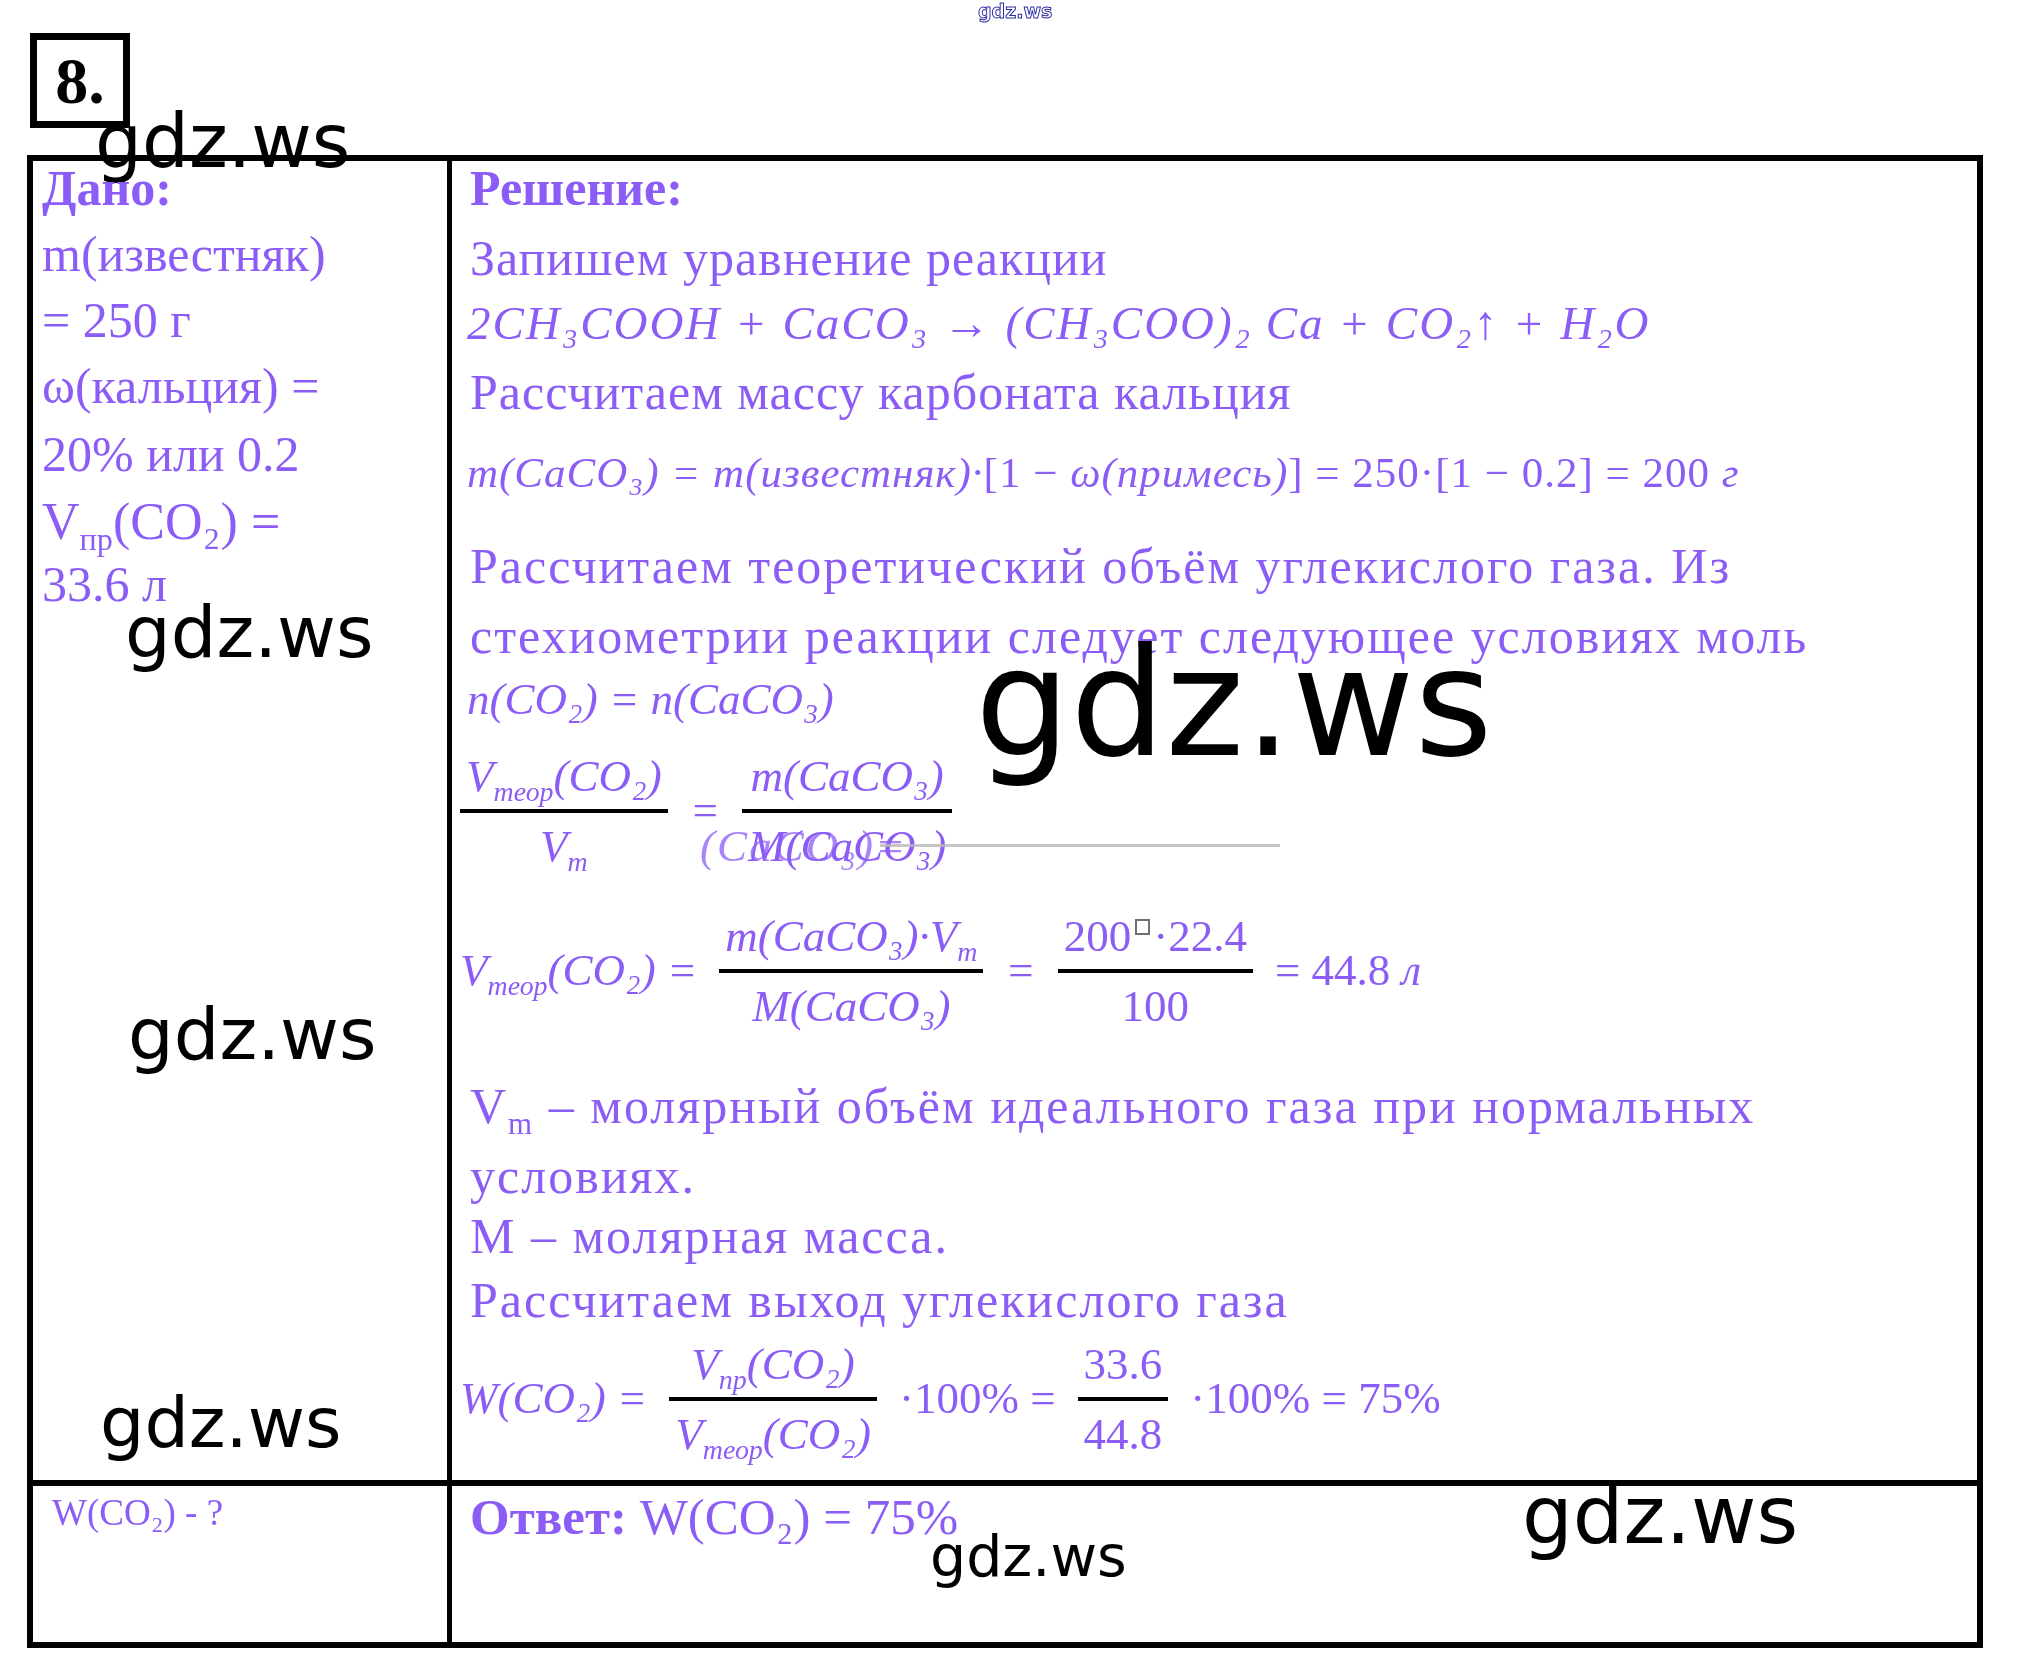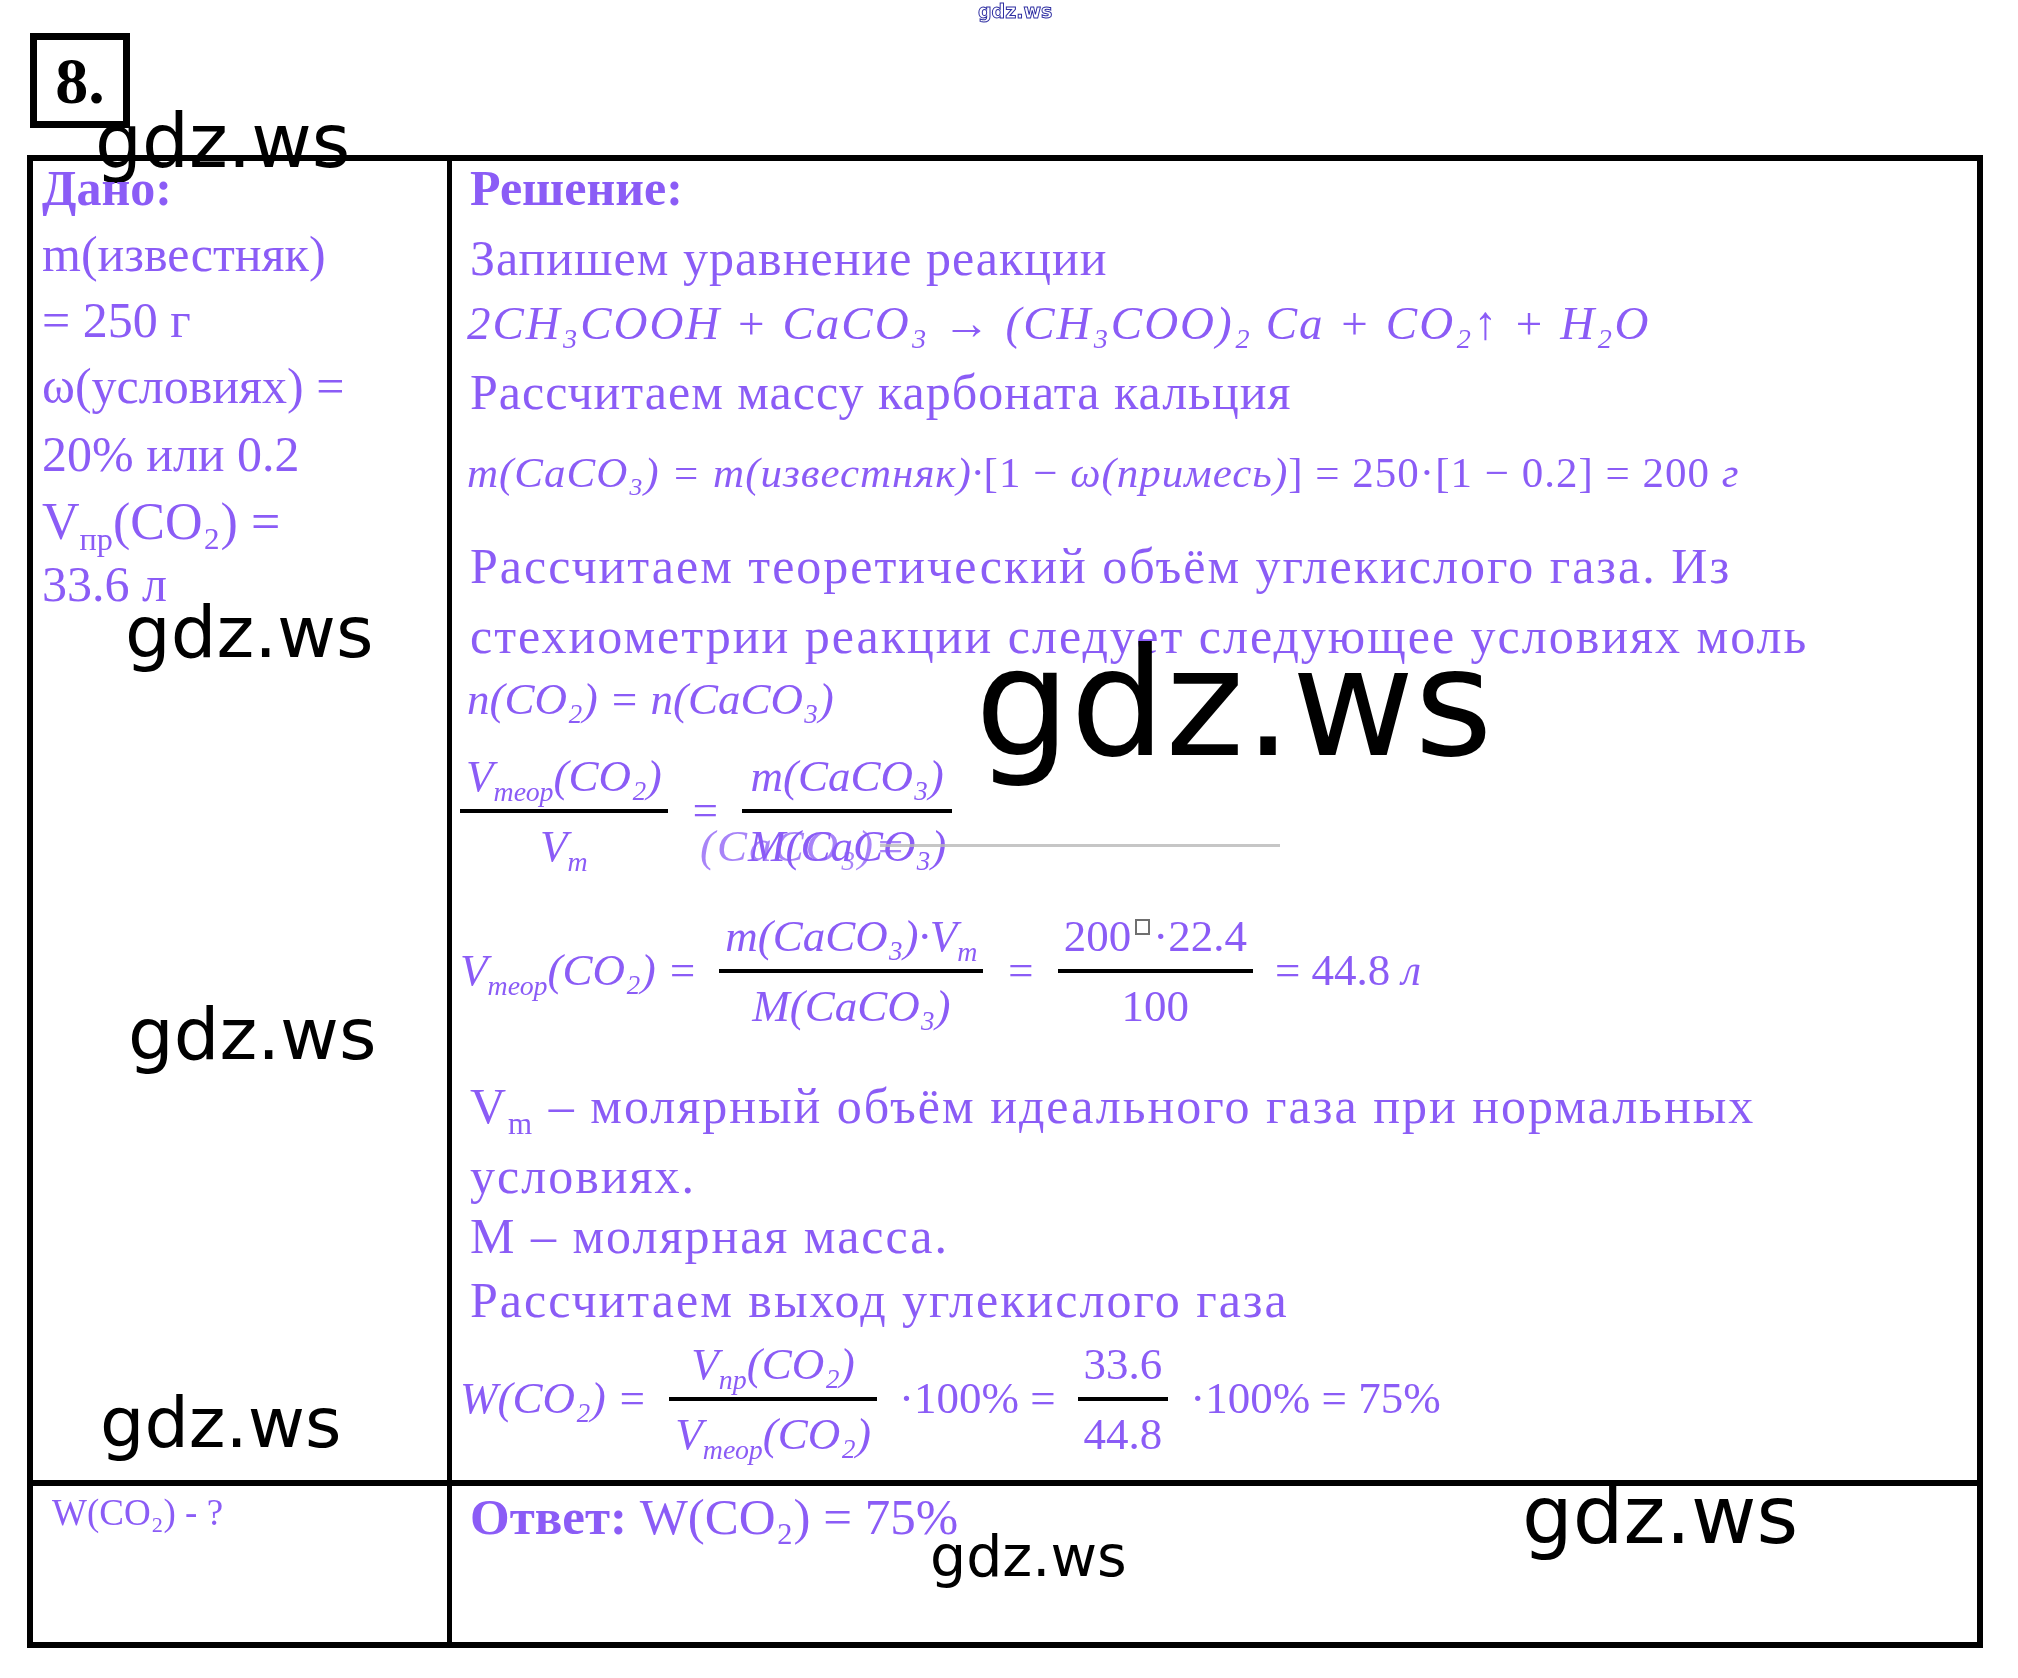--- a/index.html
+++ b/index.html
@@ -95,21 +95,21 @@
   <span class="wm" id="wm-top">gdz.ws</span>
 
   <div class="table">
     <div class="vdiv"></div>
     <div class="hdiv"></div>
   </div>
 
   <span class="t b" id="g-title">Дано:</span>
   <span class="t" id="g-l1">m(известняк)</span>
   <span class="t" id="g-l2">= 250 г</span>
-  <span class="t" id="g-l3">ω(условиях) =</span>
+  <span class="t" id="g-l3">ω(кальция) =</span>
   <span class="t" id="g-l4">20% или 0.2</span>
   <span class="t" id="g-l5"><span>V</span><sub class="s">пр</sub><span>(CO₂) =</span></span>
   <span class="t" id="g-l6">33.6 л</span>
 
   <span class="wm" id="wm-g1">gdz.ws</span>
   <span class="wm" id="wm-g2">gdz.ws</span>
   <span class="wm" id="wm-g3">gdz.ws</span>
 
   <span class="t b" id="s-title">Решение:</span>
   <span class="t" id="s-intro">Запишем уравнение реакции</span>

